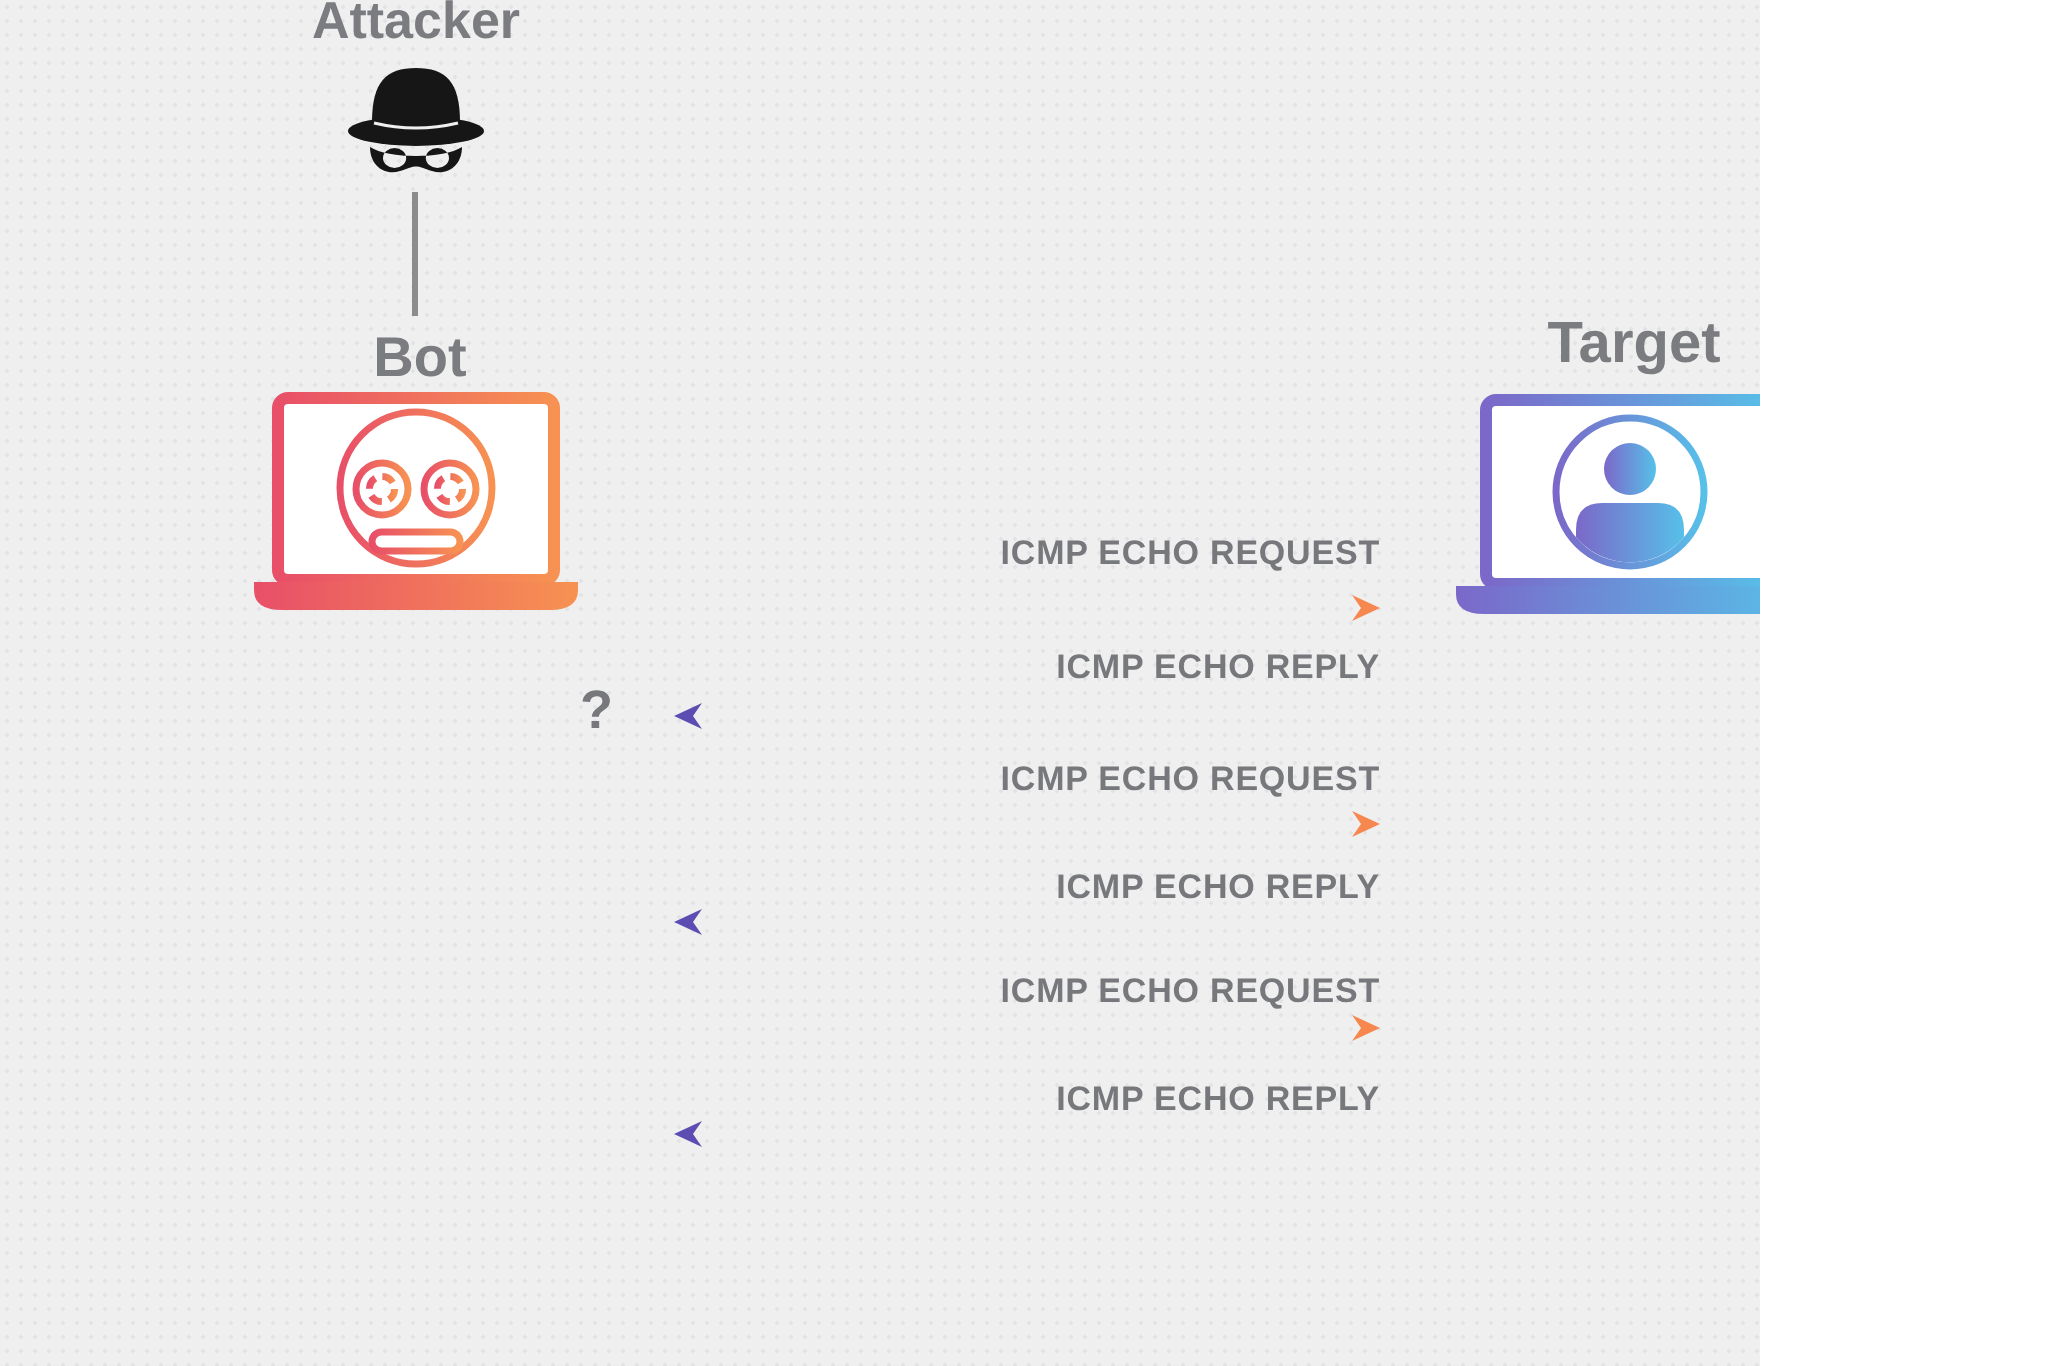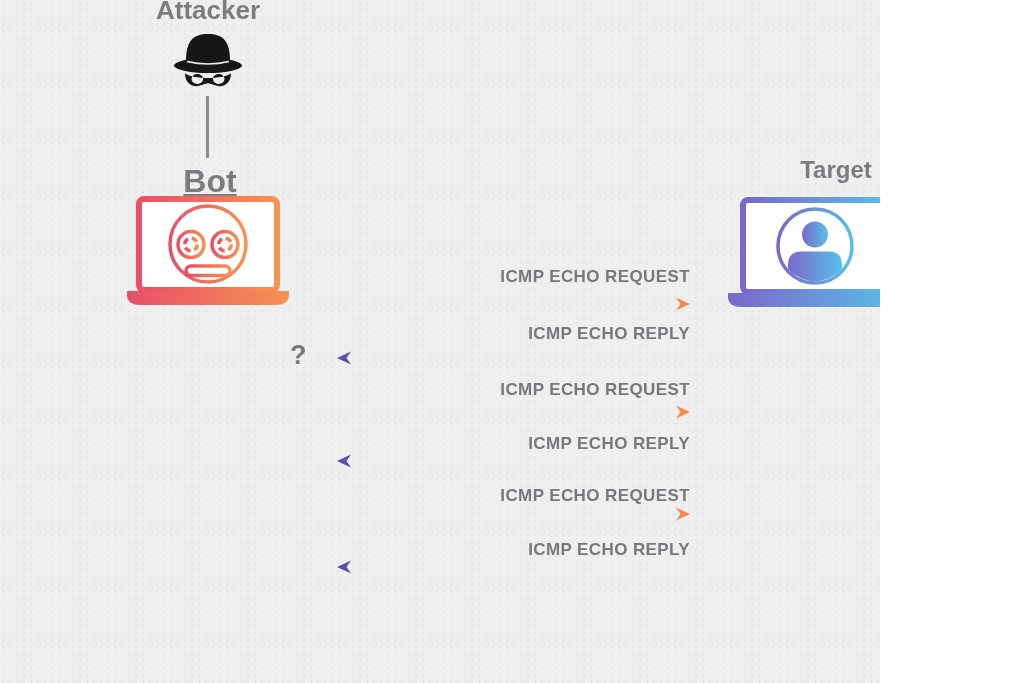--- a/index.html
+++ b/index.html
@@ -13,22 +13,22 @@
     font-family:"Liberation Sans", sans-serif;
   }
   .node-label{
     position:absolute;
     font-weight:bold;
     color:#7b7c7f;
     text-align:center;
     line-height:1.15;
   }
   .attacker-label{left:120px;top:-4px;width:176px;font-size:26px;}
-  .bot-label{left:150px;top:163px;width:120px;font-size:32px;text-decoration:underline;}
-  .target-label{left:766px;top:156px;width:140px;font-size:24px;}
+  .bot-label{left:150px;top:163px;width:120px;font-size:28px;}
+  .target-label{left:747px;top:156px;width:140px;font-size:29px;}
   .connector{
     position:absolute;left:206px;top:96px;
     width:3px;height:62px;background:#8c8c8f;
   }
   .spy-svg{position:absolute;left:172px;top:31px;}
   .bot-laptop-svg{position:absolute;left:126px;top:196px;}
   .target-laptop-svg{position:absolute;left:727px;top:197px;}
   .qmark{
     position:absolute;left:290px;top:340px;
     font-size:27px;font-weight:bold;color:#77787b;

